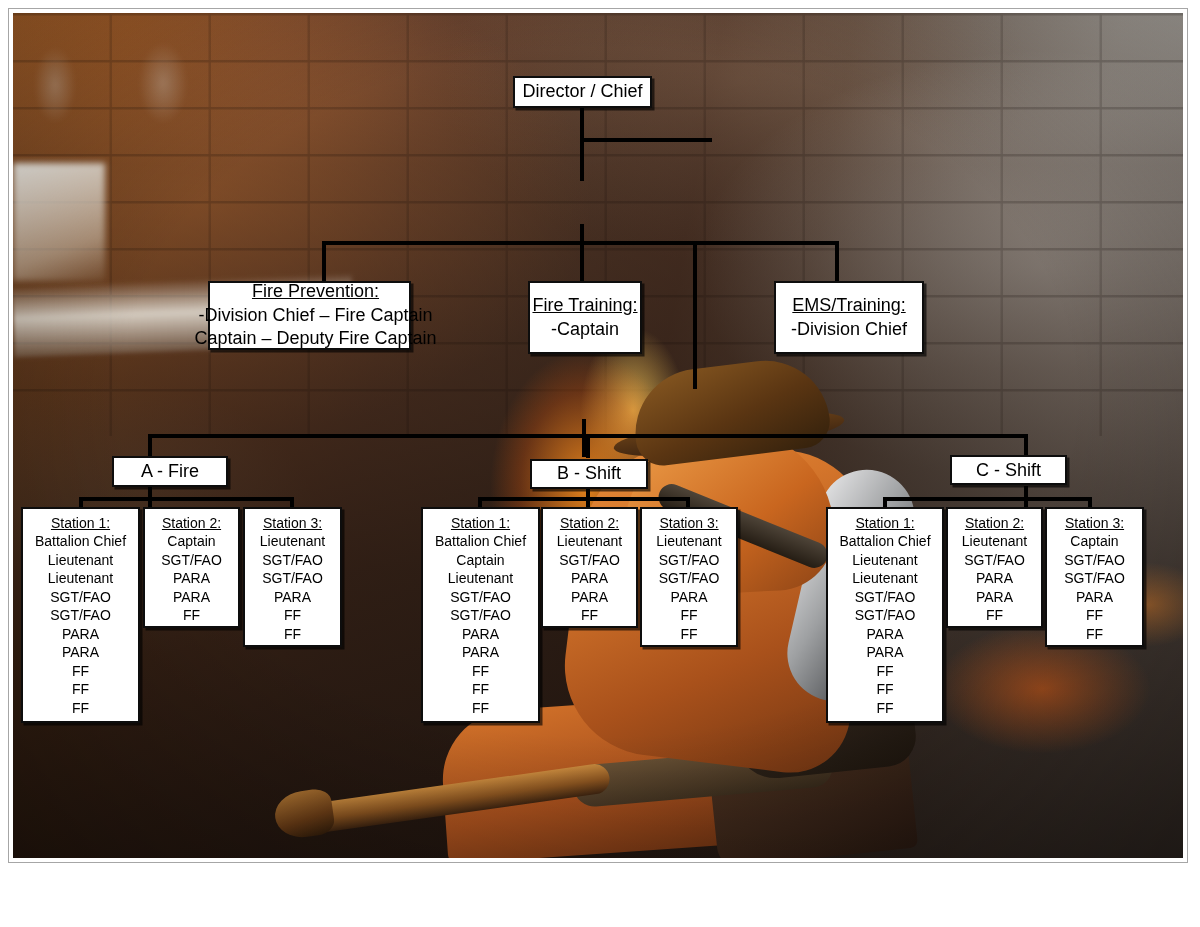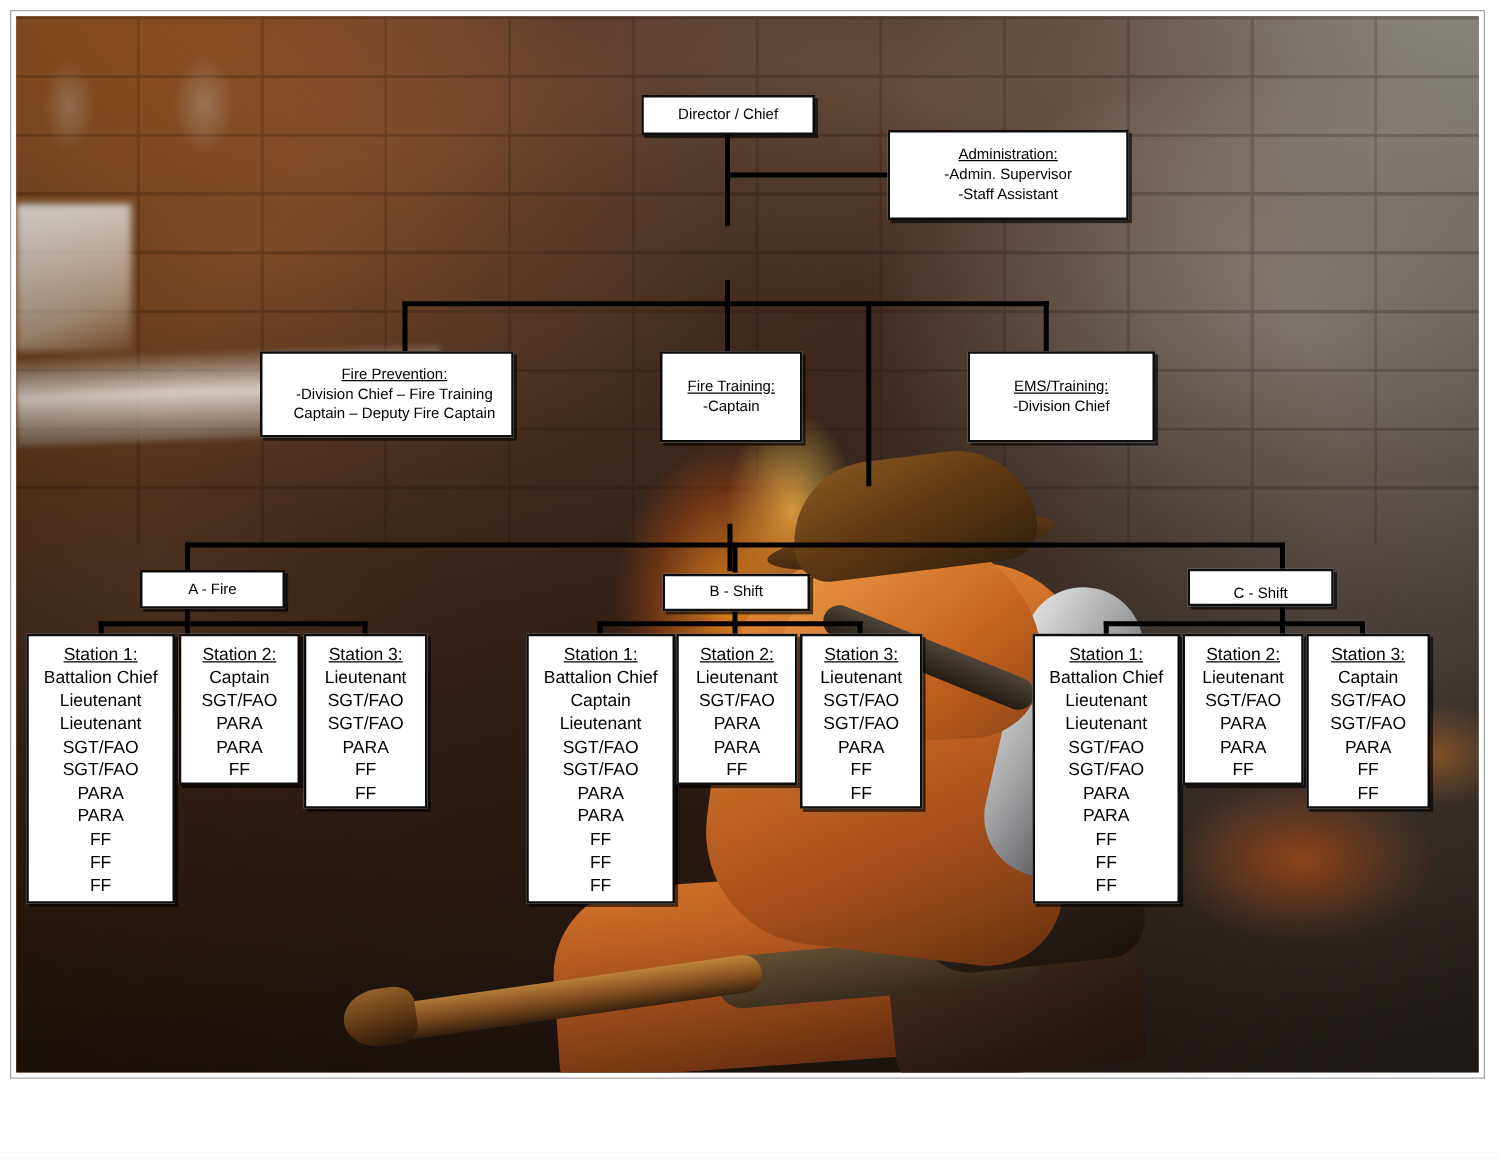--- a/index.html
+++ b/index.html
@@ -232,21 +232,21 @@
     white-space: nowrap;
   }
   .node .ln { white-space: nowrap; }
 
   
   .node.stack {
     justify-content: flex-start;
     padding-top: 5px;
   }
 
-  .t-15 { font-size: 12px; }
+  .t-15 { font-size: 18px; }
   .t-14 { font-size: 14px; }
 </style>
 </head>
 <body>
 
 <div id="slide-frame"></div>
 
 <div id="photo">
   <div class="layer smoke-base"></div>
   <div class="layer smoke-soft"></div>
@@ -303,30 +303,25 @@
 
   <div class="conn" style="left:1024px; top:486px; width:4px; height:22px;"></div>
   <div class="conn" style="left:883px; top:497px; width:209px; height:4px;"></div>
   <div class="conn" style="left:883px; top:497px; width:4px; height:12px;"></div>
   <div class="conn" style="left:1088px; top:497px; width:4px; height:12px;"></div>
 
   <div class="node t-15" style="left:513px; top:76px; width:139px; height:32px;">
     <span class="ln">Director / Chief</span>
   </div>
 
-  <div class="node t-15" style="left:710px; top:104px; width:193px; height:72px;">
-    <span class="hdr">Administration:</span>
-    <span class="ln">-Admin. Supervisor</span>
-    <span class="ln">-Staff Assistant</span>
-  </div>
 
 
   <div class="node t-15" style="left:208px; top:281px; width:203px; height:69px;padding-left:12px;">
     <span class="hdr">Fire Prevention:</span>
-    <span class="ln">-Division Chief – Fire Training</span>
+    <span class="ln">-Division Chief – Fire Captain</span>
     <span class="ln">Captain – Deputy Fire Captain</span>
   </div>
 
   <div class="node t-15" style="left:528px; top:281px; width:114px; height:73px;">
     <span class="hdr">Fire Training:</span>
     <span class="ln">-Captain</span>
   </div>
 
   <div class="node t-15" style="left:774px; top:281px; width:150px; height:73px;">
     <span class="hdr">EMS/Training:</span>

